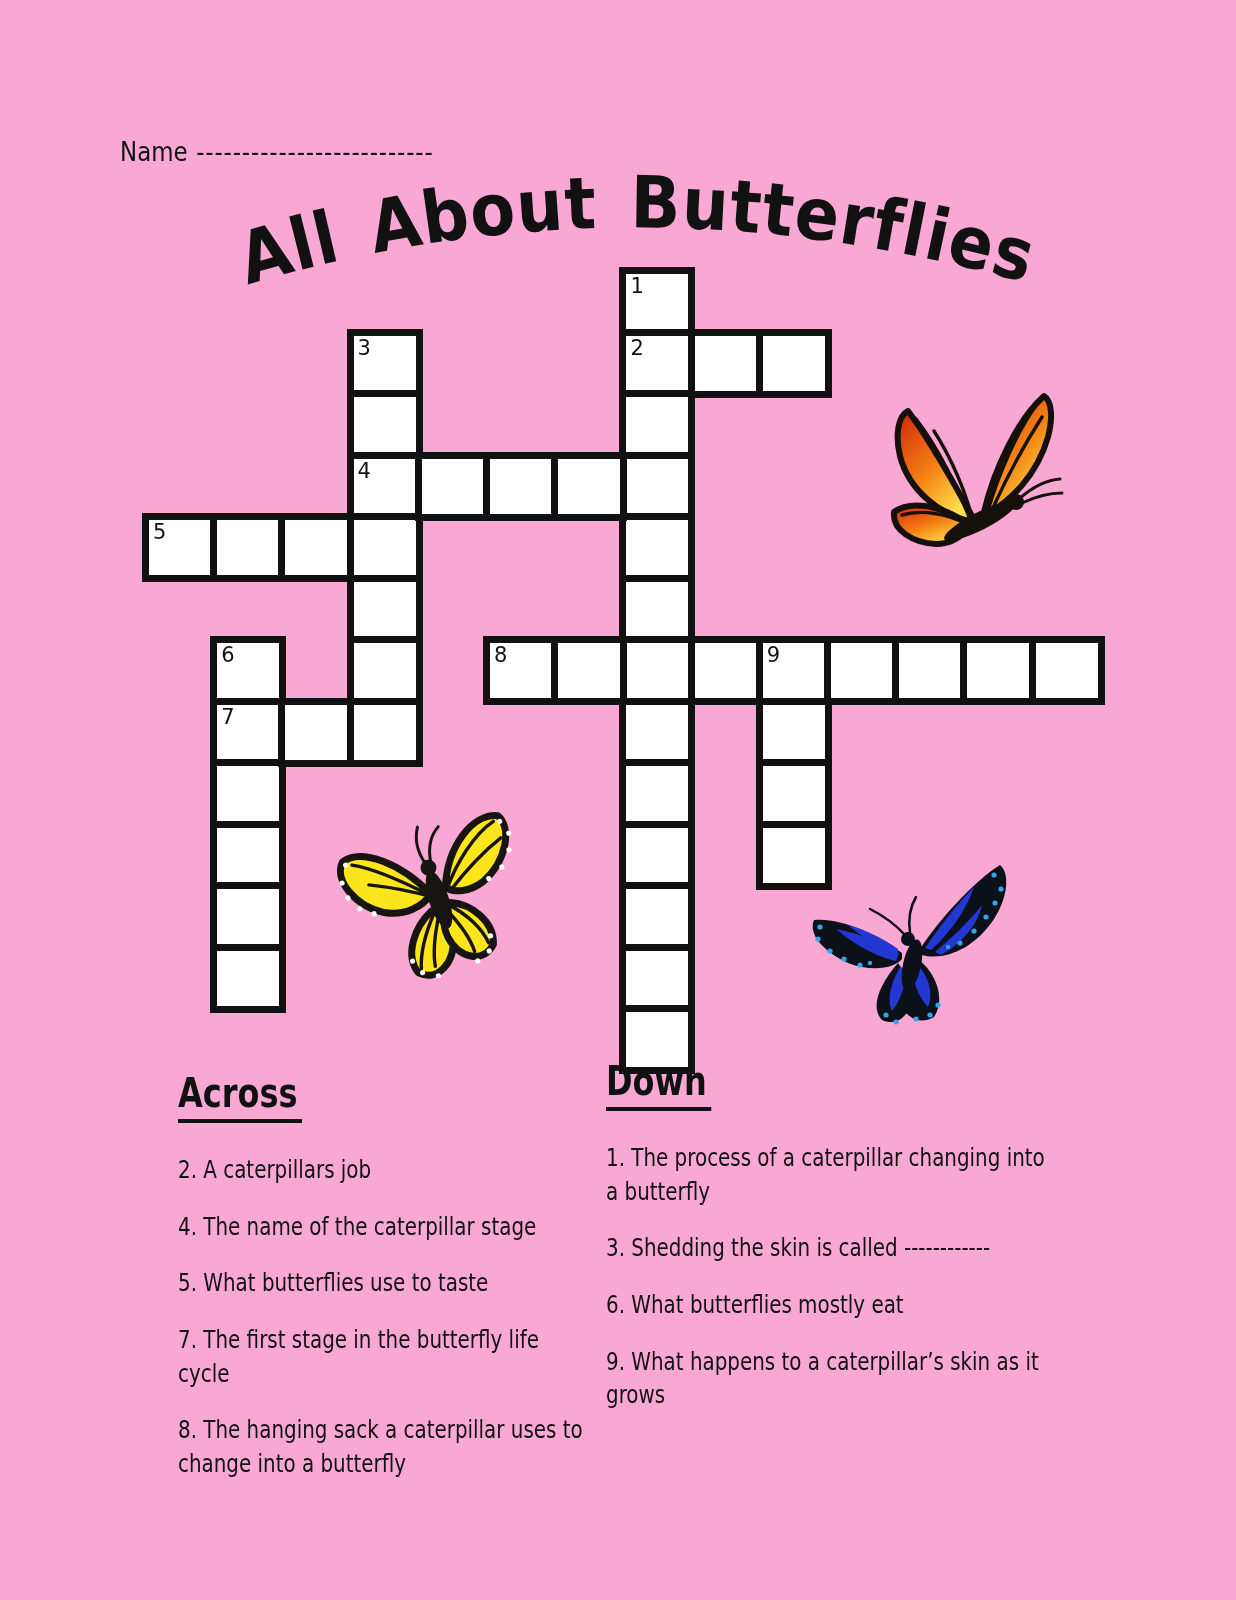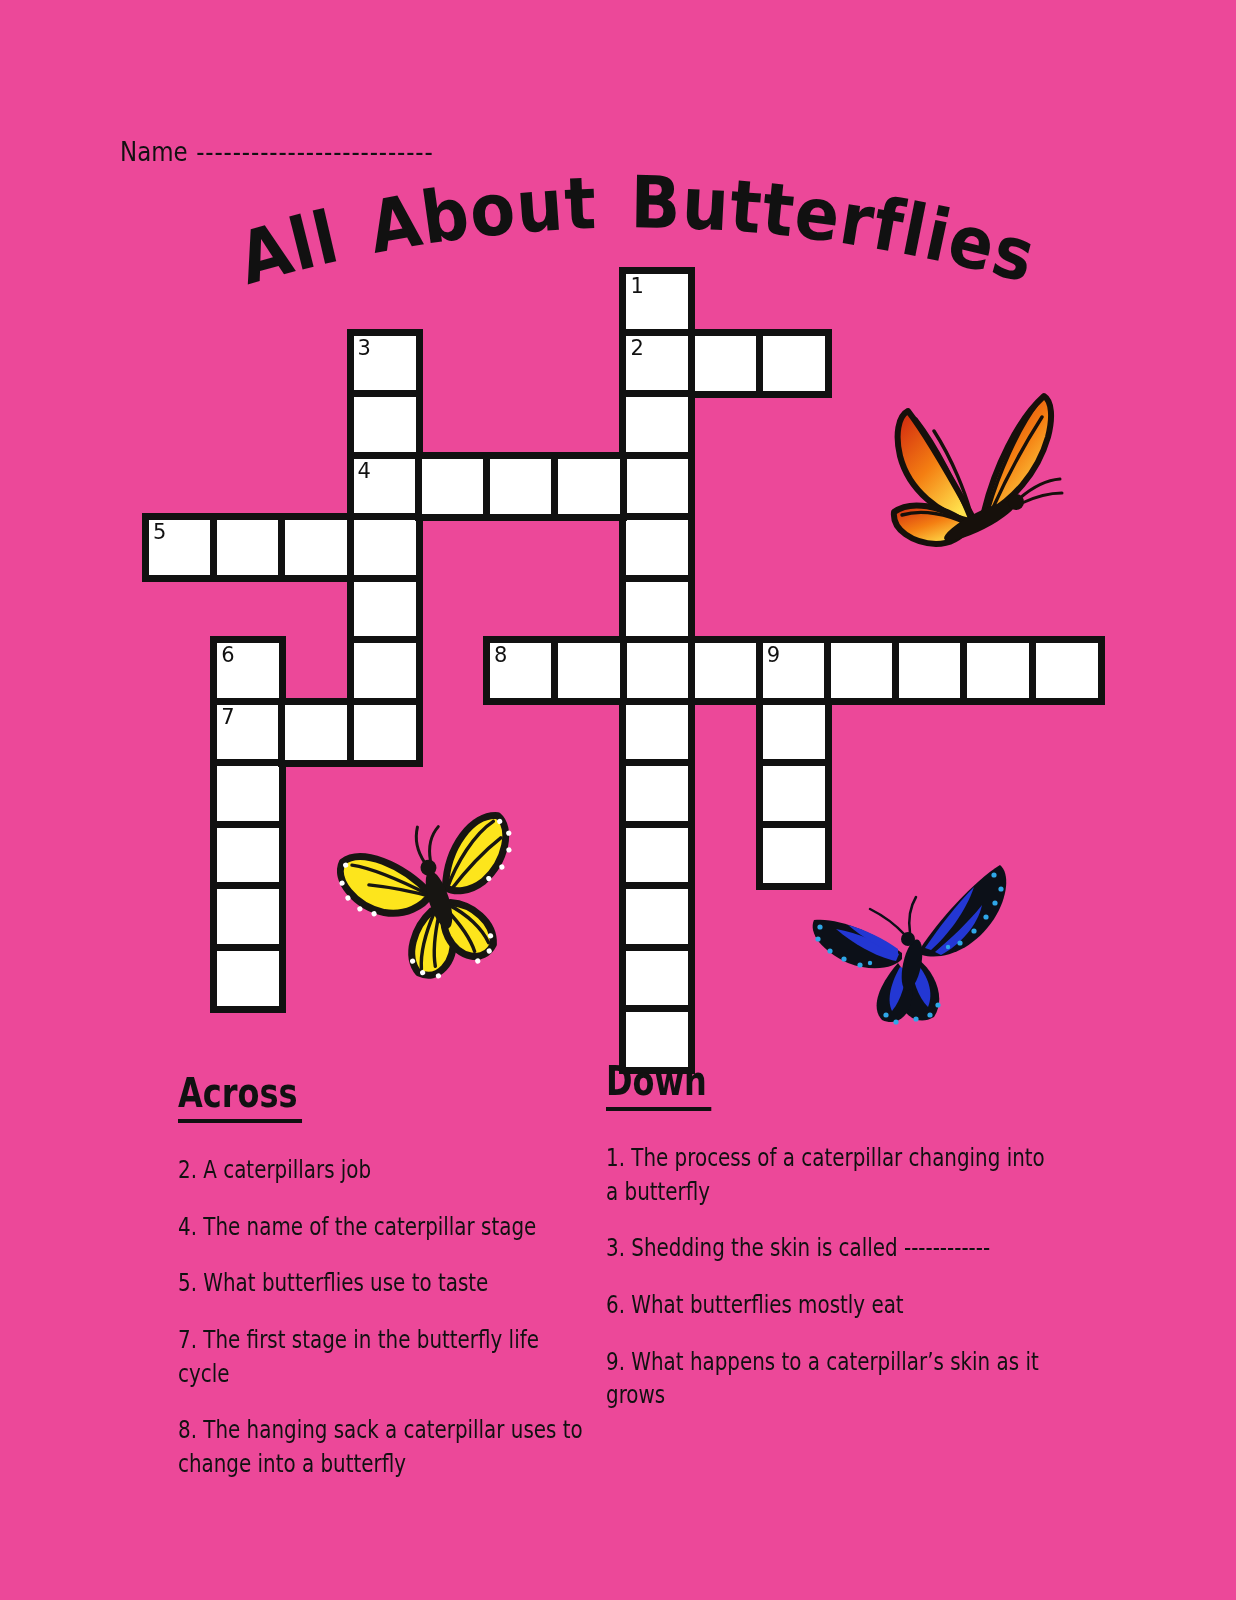--- a/index.html
+++ b/index.html
@@ -1,18 +1,18 @@
 <!DOCTYPE html>
 <html style="--ink: #111111; --o-tip: #cf2310; --o-mid: #f47f12; --o-base: #ffe14d; --o-out: #16100b; --y-wing: #fde51c; --y-out: #171512; --y-spot: #ffffff; --b-wing: #0c1018; --b-streak: #2337d3; --b-spot: #2fa7e8;"><head>
 <meta charset="utf-8">
 <style>
   html,body{margin:0;padding:0;background:#e8e8e8;}
   .page{
     position:relative;width:1236px;height:1600px;margin:0 auto;
-    background:#ec4899;overflow:hidden;
+    background:#f9a8d4;overflow:hidden;
     font-family:"DejaVu Sans","Liberation Sans",sans-serif;
     color:var(--ink,#111111);
   }
   
   .name-row{
     position:absolute;left:120px;top:136px;font-size:27px;
     transform:scaleX(0.85);transform-origin:0 0;white-space:nowrap;
   }
   .name-row .dashes{letter-spacing:1px;margin-left:10px;}
   

